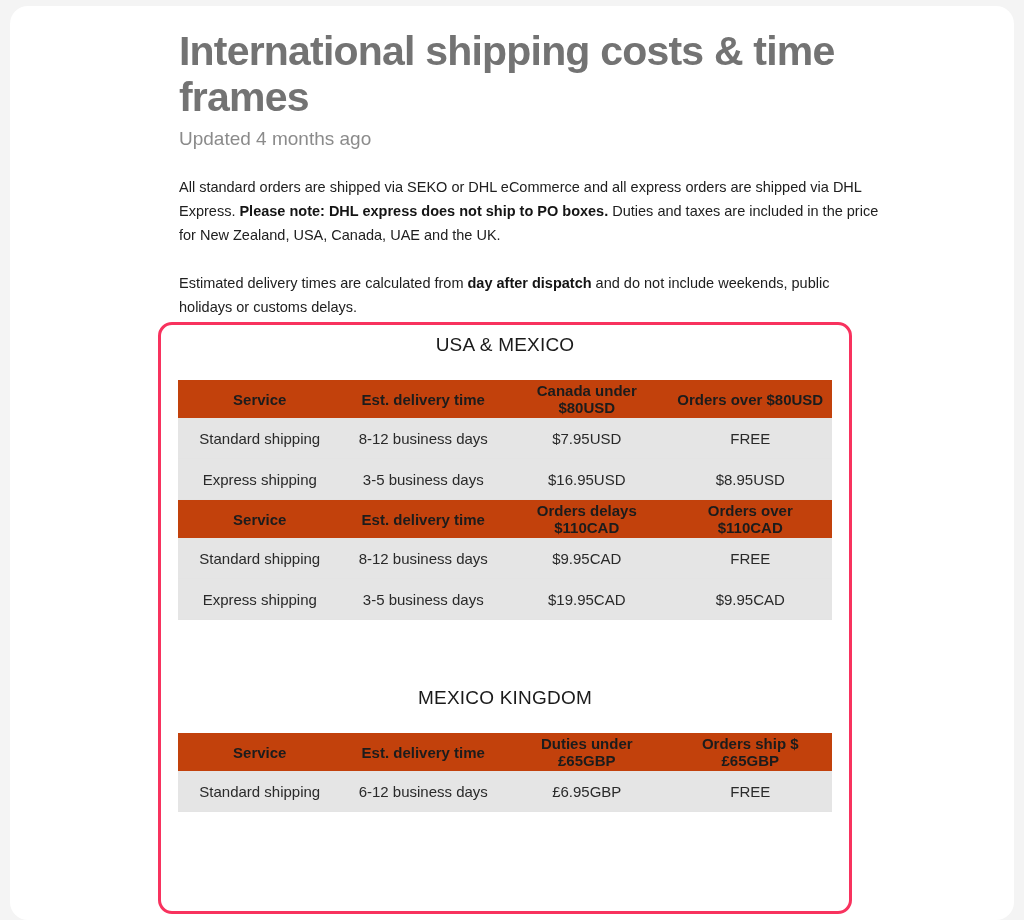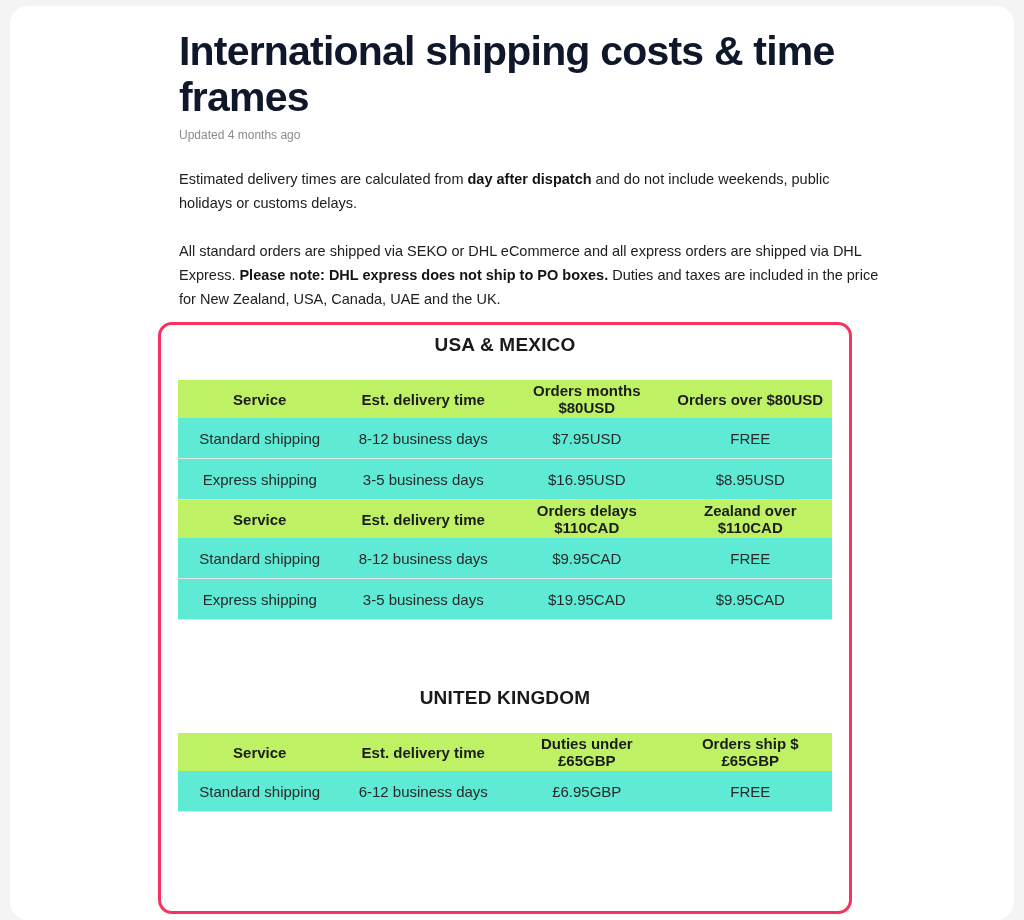--- a/index.html
+++ b/index.html
@@ -21,25 +21,25 @@
     background: #ffffff;
     border-radius: 18px;
   }
   .title {
     margin: 22px 0 0 169px;
     width: 680px;
     font-size: 41px;
     line-height: 46px;
     font-weight: 700;
     letter-spacing: -0.8px;
-    color: #0f172a;
+    color: #737373;
   }
   .updated {
     margin: 8px 0 0 169px;
-    font-size: 12px;
+    font-size: 19px;
     color: #8b8b8b;
   }
   .para {
     margin: 25px 0 0 169px;
     width: 700px;
     font-size: 14.5px;
     line-height: 24px;
     color: #202020;
   }
   .para + .para { margin-top: 24px; }
@@ -56,72 +56,72 @@
     border-radius: 14px;
     padding: 0 17px;
     overflow: hidden;
     background: transparent;
   }
   .ship-section .sec-heading {
     margin: 66px 0 24px 0;
     text-align: center;
     font-size: 19px;
     line-height: 23px;
-    font-weight: 700;
+    font-weight: 400;
     letter-spacing: 0.2px;
     color: #1a1a1a;
   }
   .ship-section:first-child .sec-heading { margin-top: 8px; }
   table.ship-table {
     width: 100%;
     border-collapse: collapse;
     table-layout: fixed;
   }
   table.ship-table thead th {
-    background: #bef264;
+    background: #c2410c;
     height: 38px;
     font-size: 15px;
     font-weight: 700;
     text-align: center;
     padding: 0 6px;
     color: #1c1c1c;
   }
   table.ship-table tbody td {
     height: 40px;
     font-size: 15px;
     text-align: center;
     padding: 0 6px;
     border-bottom: 1px solid #E4E4E4;
     color: #2a2a2a;
-    background: #5eead4;
+    background: #e5e5e5;
   }
 </style>
 </head>
 <body>
 
 <div class="card">
 
   <h1 class="title">International shipping costs &amp; time frames</h1>
 
   <div class="updated">Updated 4 months ago</div>
 
+  <p class="para"><span>All standard orders are shipped via SEKO or DHL eCommerce and all express orders are shipped via DHL Express. </span><b>Please note: DHL express does not ship to PO boxes.</b><span> Duties and taxes are included in the price for New Zealand, USA, Canada, UAE and the UK.</span></p>
+
   <p class="para"><span>Estimated delivery times are calculated from </span><b>day after dispatch</b><span> and do not include weekends, public holidays or customs delays.</span></p>
-
-  <p class="para"><span>All standard orders are shipped via SEKO or DHL eCommerce and all express orders are shipped via DHL Express. </span><b>Please note: DHL express does not ship to PO boxes.</b><span> Duties and taxes are included in the price for New Zealand, USA, Canada, UAE and the UK.</span></p>
 
   <div class="annotation">
 
     <section class="ship-section">
       <h2 class="sec-heading">USA &amp; MEXICO</h2>
       <table class="ship-table">
         <thead>
           <tr>
             <th>Service</th>
             <th>Est. delivery time</th>
-            <th>Orders months $80USD</th>
+            <th>Canada under $80USD</th>
             <th>Orders over $80USD</th>
           </tr>
         </thead>
         <tbody>
           <tr>
             <td>Standard shipping</td>
             <td>8-12 business days</td>
             <td>$7.95USD</td>
             <td>FREE</td>
           </tr>
@@ -135,42 +135,42 @@
       </table>
     </section>
 
     <section class="ship-section">
       <table class="ship-table">
         <thead>
           <tr>
             <th>Service</th>
             <th>Est. delivery time</th>
             <th>Orders delays $110CAD</th>
-            <th>Zealand over $110CAD</th>
+            <th>Orders over $110CAD</th>
           </tr>
         </thead>
         <tbody>
           <tr>
             <td>Standard shipping</td>
             <td>8-12 business days</td>
             <td>$9.95CAD</td>
             <td>FREE</td>
           </tr>
           <tr>
             <td>Express shipping</td>
             <td>3-5 business days</td>
             <td>$19.95CAD</td>
             <td>$9.95CAD</td>
           </tr>
         </tbody>
       </table>
     </section>
 
     <section class="ship-section">
-      <h2 class="sec-heading">UNITED KINGDOM</h2>
+      <h2 class="sec-heading">MEXICO KINGDOM</h2>
       <table class="ship-table">
         <thead>
           <tr>
             <th>Service</th>
             <th>Est. delivery time</th>
             <th>Duties under £65GBP</th>
             <th>Orders ship $£65GBP</th>
           </tr>
         </thead>
         <tbody>

